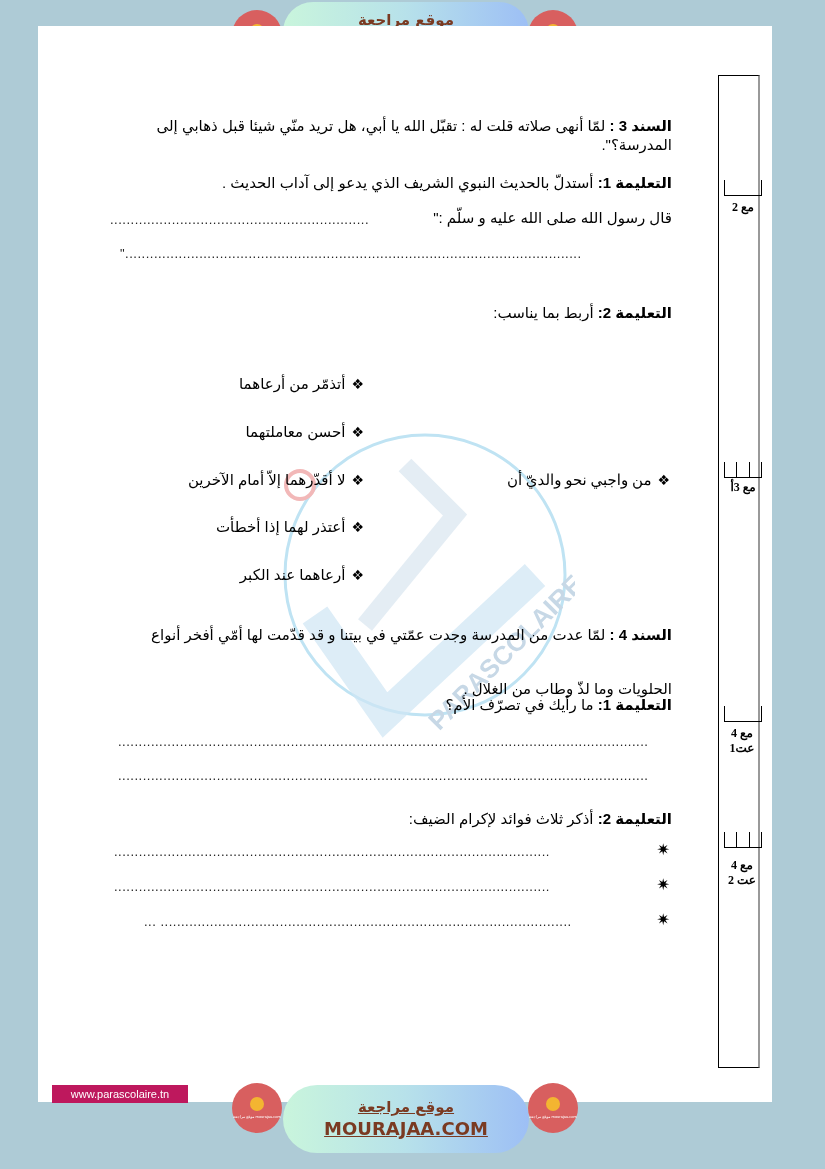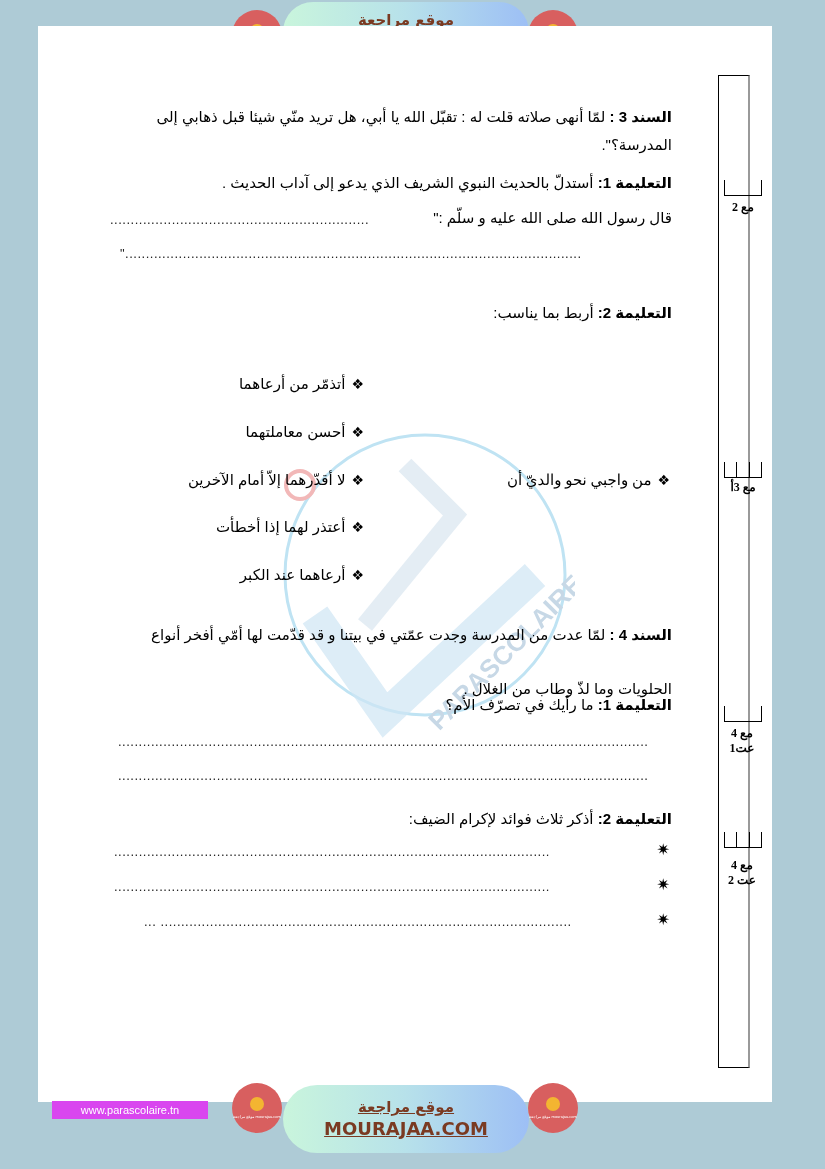--- a/index.html
+++ b/index.html
@@ -20,21 +20,21 @@
     .watermark {
       position: absolute;
       left: 275px; top: 425px;
       width: 300px; height: 320px;
       pointer-events: none;
     }
     
     .score-col {
       position: absolute;
       left: 718px; top: 75px;
-      width: 32px; height: 993px;
+      width: 42px; height: 993px;
       border: 1px solid #000;
       border-right: 2px solid #999;
       background: #fff;
     }
     .score-box {
       position: absolute;
       left: 5px; width: 38px; height: 16px;
       border: 1px solid #000; border-top: none;
       display: flex;
     }
@@ -86,24 +86,24 @@
       display: flex; flex-direction: column; align-items: center; justify-content: center;
     }
     .badge .ico {
       width: 14px; height: 14px; border-radius: 50%;
       background: #f3b531; margin-bottom: 3px;
     }
     .badge .txt { font-size: 4px; color: #fff; line-height: 5px; text-align: center; }
     .footer-strip {
       position: absolute;
       left: 52px; top: 1085px;
-      width: 156px; height: 18px;
-      background: #d946ef;
+      width: 136px; height: 18px;
+      background: #be185d;
       color: #fff; font-size: 11px;
-      display: flex; align-items: center; justify-content: center; margin-top: 16px;
+      display: flex; align-items: center; justify-content: center;
     }
   </style>
 </head>
 <body>
 
 <div class="badge" style="left:232px; top:10px;">
   <div class="ico"></div>
   <div class="txt">موقع مراجعة mourajaa.com</div>
 </div>
 <div class="banner" style="left:283px; top:2px;">
@@ -146,21 +146,21 @@
   <div class="score-box" style="top:756px;">
     <div class="cell"></div>
       <div class="cell"></div>
       <div class="cell"></div>
   </div>
   <div class="score-label" style="top:782px; width:42px;">مع 4 عت 2</div>
 </div>
 
 <div class="content">
 
-  <div class="line" style="top:14px;">
+  <div class="line" style="top:23px;">
     <span class="bold">السند 3 :</span>
     <span>لمّا أنهى صلاته قلت له : تقبّل الله يا أبي، هل تريد منّي شيئا قبل ذهابي إلى</span>
   </div>
   <div class="line" style="top:42px;">المدرسة؟".</div>
 
   <div class="line" style="top:80px;">
     <span class="bold">التعليمة 1:</span>
     <span>أستدلّ بالحديث النبوي الشريف الذي يدعو إلى آداب الحديث .</span>
   </div>
   <div class="line" style="top:115px;text-align:center;">

